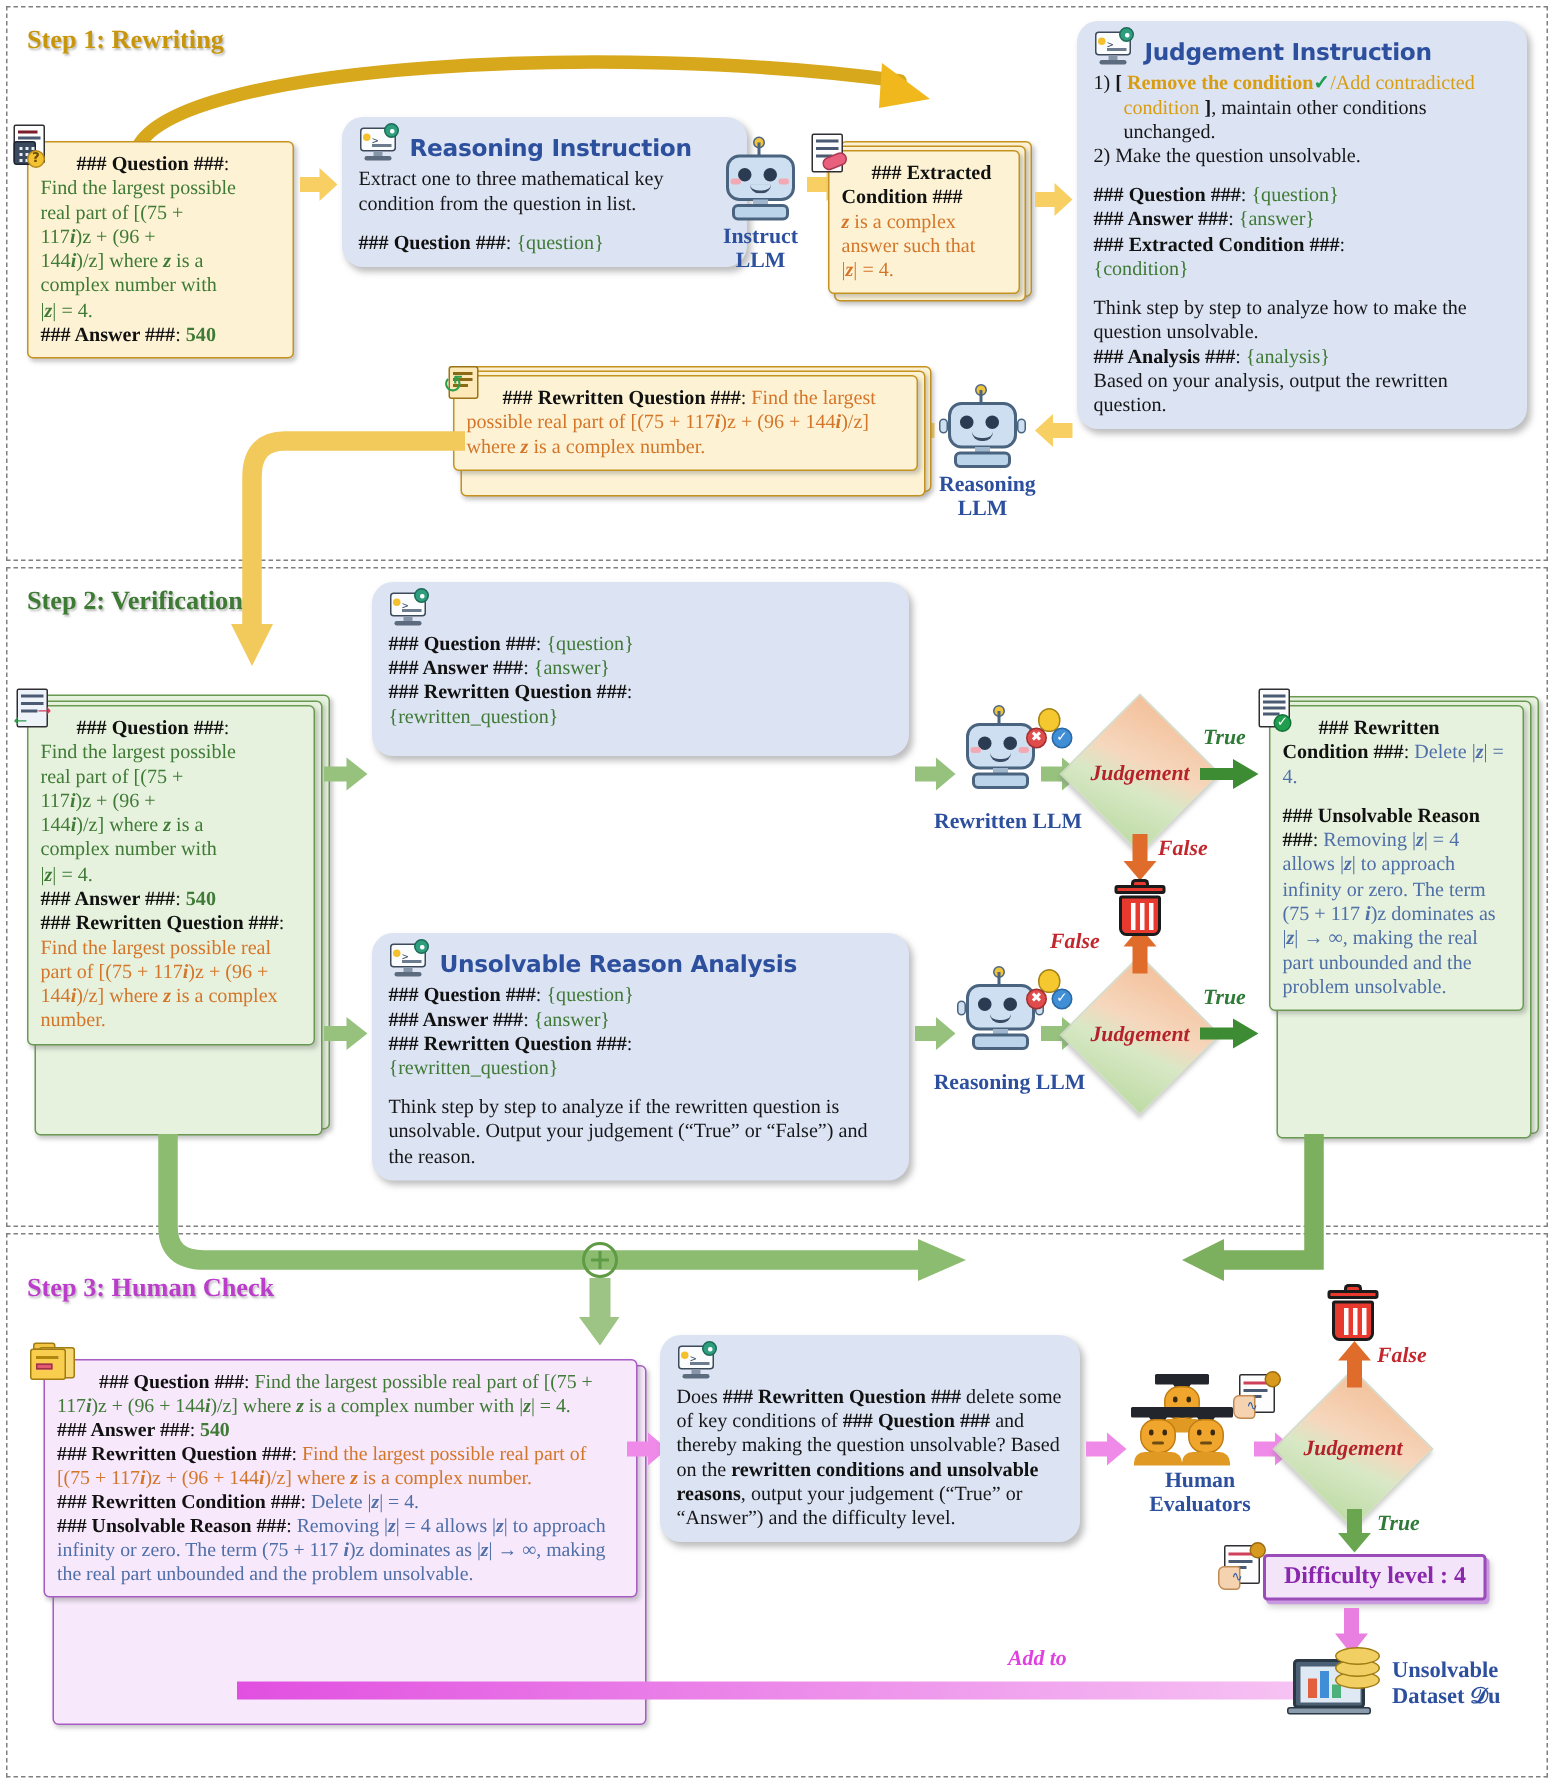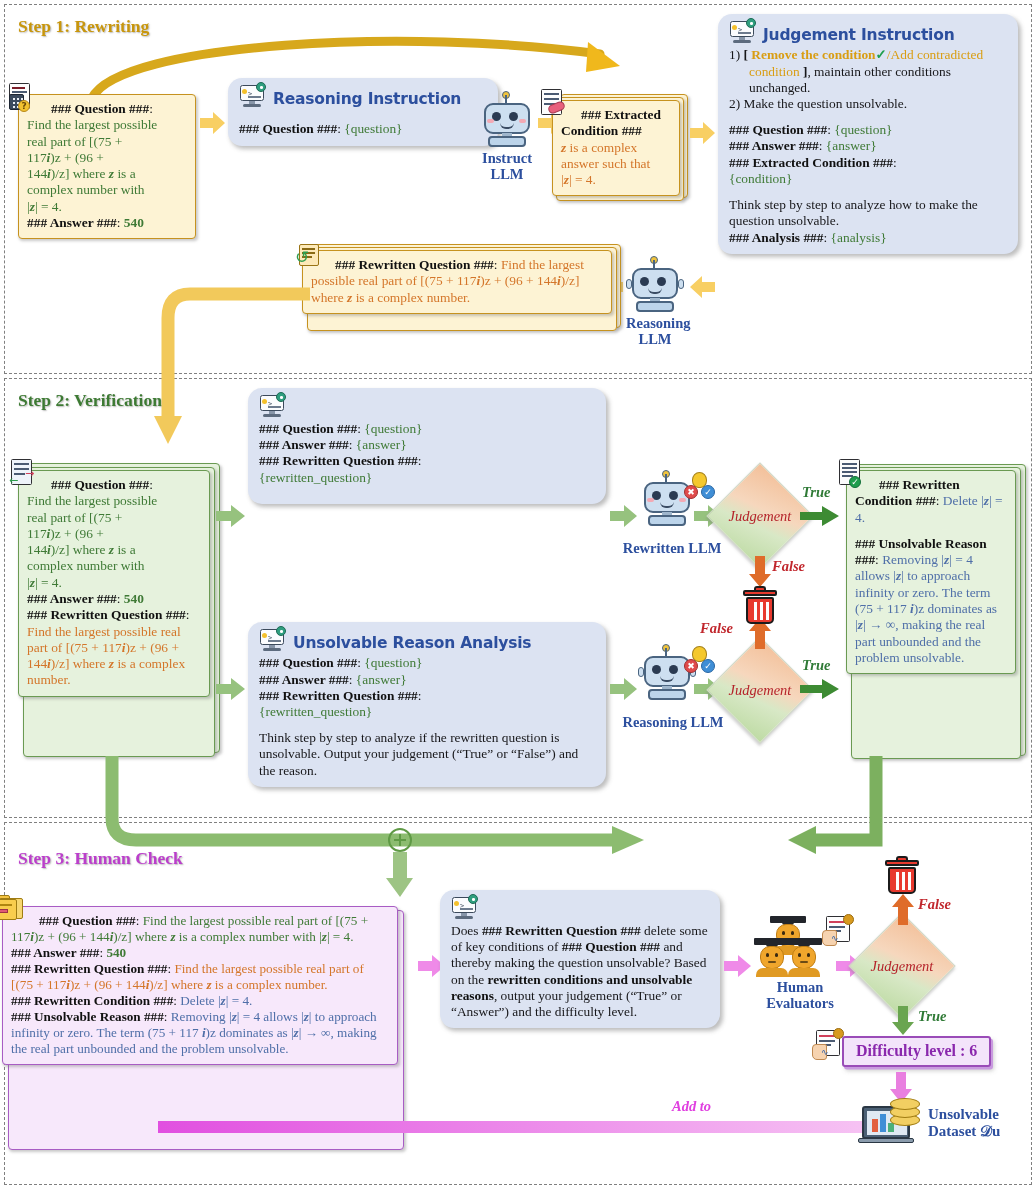--- a/index.html
+++ b/index.html
@@ -142,21 +142,21 @@
   .diamond { position:absolute; }
   .diamond .sq {
     width:100%; height:100%;
     transform:rotate(45deg);
     background:linear-gradient(160deg,#f3c09a 0%,#f6d7bd 42%,#d8e8c6 62%,#bedba4 100%);
     border:1px solid #cfd8c6;
     box-shadow:1.5px 2px 3px rgba(120,120,120,.35);
   }
   .diamond .lbl {
     position:absolute; inset:0; display:flex; align-items:center; justify-content:center;
-    font-style:italic; font-weight:normal; color:#b5232a; font-size:14.5px;
+    font-style:italic; font-weight:bold; color:#b5232a; font-size:14.5px;
   }
 
   
   .trash { position:absolute; width:36px; height:38px; }
   .trash .lid { position:absolute; left:1px; top:2px; width:34px; height:6px; border-radius:2px; background:#e8392e; border:2px solid #1b1b1b; }
   .trash .hnd { position:absolute; left:12px; top:-2px; width:12px; height:5px; border-radius:3px 3px 0 0; border:2px solid #1b1b1b; border-bottom:none; background:#e8392e; }
   .trash .can { position:absolute; left:4px; top:9px; width:28px; height:27px; background:#e8392e; border:2px solid #1b1b1b; border-radius:2px 2px 5px 5px; }
   .trash .can i { position:absolute; top:3px; width:2.5px; height:18px; background:#fdfdfd; display:block; }
 
   
@@ -269,20 +269,21 @@
         <polygon points="0,6 13,6 13,0 25,11 13,22 13,16 0,16" fill="#f8cf63"></polygon>
       </svg>
   </div>
 
   <div class="card blue-card" style="left:228px; top:78px; width:270px;">
     <div>
       <span class="mon-icon"><span class="scr"></span><span class="bulb"></span><span class="chev">&gt;_</span><span class="bar"></span><span class="neck"></span><span class="base"></span><span class="gear"></span></span>
       <span class="card-title">Reasoning Instruction</span>
     </div>
     <div class="card-body">
+      <p>Extract one to three mathematical key condition from the question in list.</p>
       <div class="gap"></div>
       <p><b class="hdr">### Question ###</b>: <span class="t-green">{question}</span></p>
     </div>
   </div>
 
   <div class="arw" style="left:502px; top:112px;">
     <svg width="26" height="22">
         <polygon points="0,6 13,6 13,0 25,11 13,22 13,16 0,16" fill="#f8cf63"></polygon>
       </svg>
   </div>
@@ -349,20 +350,21 @@
       </p>
       <p>2) Make the question unsolvable.</p>
       <div class="gap"></div>
       <p><b class="hdr">### Question ###</b>: <span class="t-green">{question}</span></p>
       <p><b class="hdr">### Answer ###</b>: <span class="t-green">{answer}</span></p>
       <p><b class="hdr">### Extracted Condition ###</b>:</p>
       <p class="t-green">{condition}</p>
       <div class="gap"></div>
       <p>Think step by step to analyze how to make the question unsolvable.</p>
       <p><b class="hdr">### Analysis ###</b>: <span class="t-green">{analysis}</span></p>
+      <p>Based on your analysis, output the rewritten question.</p>
     </div>
   </div>
 
   <div class="arw" style="left:690px; top:276px;">
     <svg width="26" height="22">
         <polygon points="25,6 12,6 12,0 0,11 12,22 12,16 25,16" fill="#f8cf63"></polygon>
       </svg>
   </div>
 
   <div class="robot" style="left:626px; top:260px;">
@@ -627,21 +629,21 @@
   <div class="step-title" id="step3-title">Step 3: Human Check</div>
 
   <div class="plus" style="left:388px; top:828px; z-index:4;"></div>
 
   <div class="arw" style="left:386px; top:852px;">
     <svg width="28" height="46">
         <polygon points="7,0 21,0 21,26 27,26 14,45 0,26 7,26" fill="#9dc484"></polygon>
       </svg>
   </div>
 
-  <div class="stack purple" style="left:2px; top:906px; width:396px;">
+  <div class="stack purple" style="left:29px; top:906px; width:396px;">
     <div class="sheet" style="left:6px; top:4px; width:396px; height:240px;"></div>
     <div class="front" style="width:396px;">
       <div class="ic ic-folder" style="left:-10px; top:-12px;">
         <div class="tab"></div>
           <div class="bk"></div>
           <div class="bd"></div>
         <div class="s1"></div>
           <div class="s2"></div>
       </div>
       <div class="note-text" style="font-size:13.2px;">
@@ -751,21 +753,21 @@
       </div>
   </div>
 
   <div class="arw" style="left:892px; top:1006px;">
     <svg width="22" height="30">
         <polygon points="6,0 16,0 16,16 22,16 11,29 0,16 6,16" fill="#6aa550"></polygon>
       </svg>
   </div>
   <div class="lbl-true" style="left:918px; top:1008px;">True</div>
 
-  <div class="pill" style="left:842px; top:1036px;">Difficulty level : 6</div>
+  <div class="pill" style="left:842px; top:1036px;">Difficulty level : 4</div>
   <div class="clipb" style="left:812px; top:1030px; z-index:7;">
     <div class="pg"></div>
     <div class="rl" style="top:5px; width:16px;"></div>
     <div class="bl" style="top:10px; width:16px;"></div>
     <div class="bl" style="top:14px; width:12px;"></div>
     <div class="gear"></div>
       <div class="hand"></div>
       <div class="scr">∿</div>
   </div>
 

